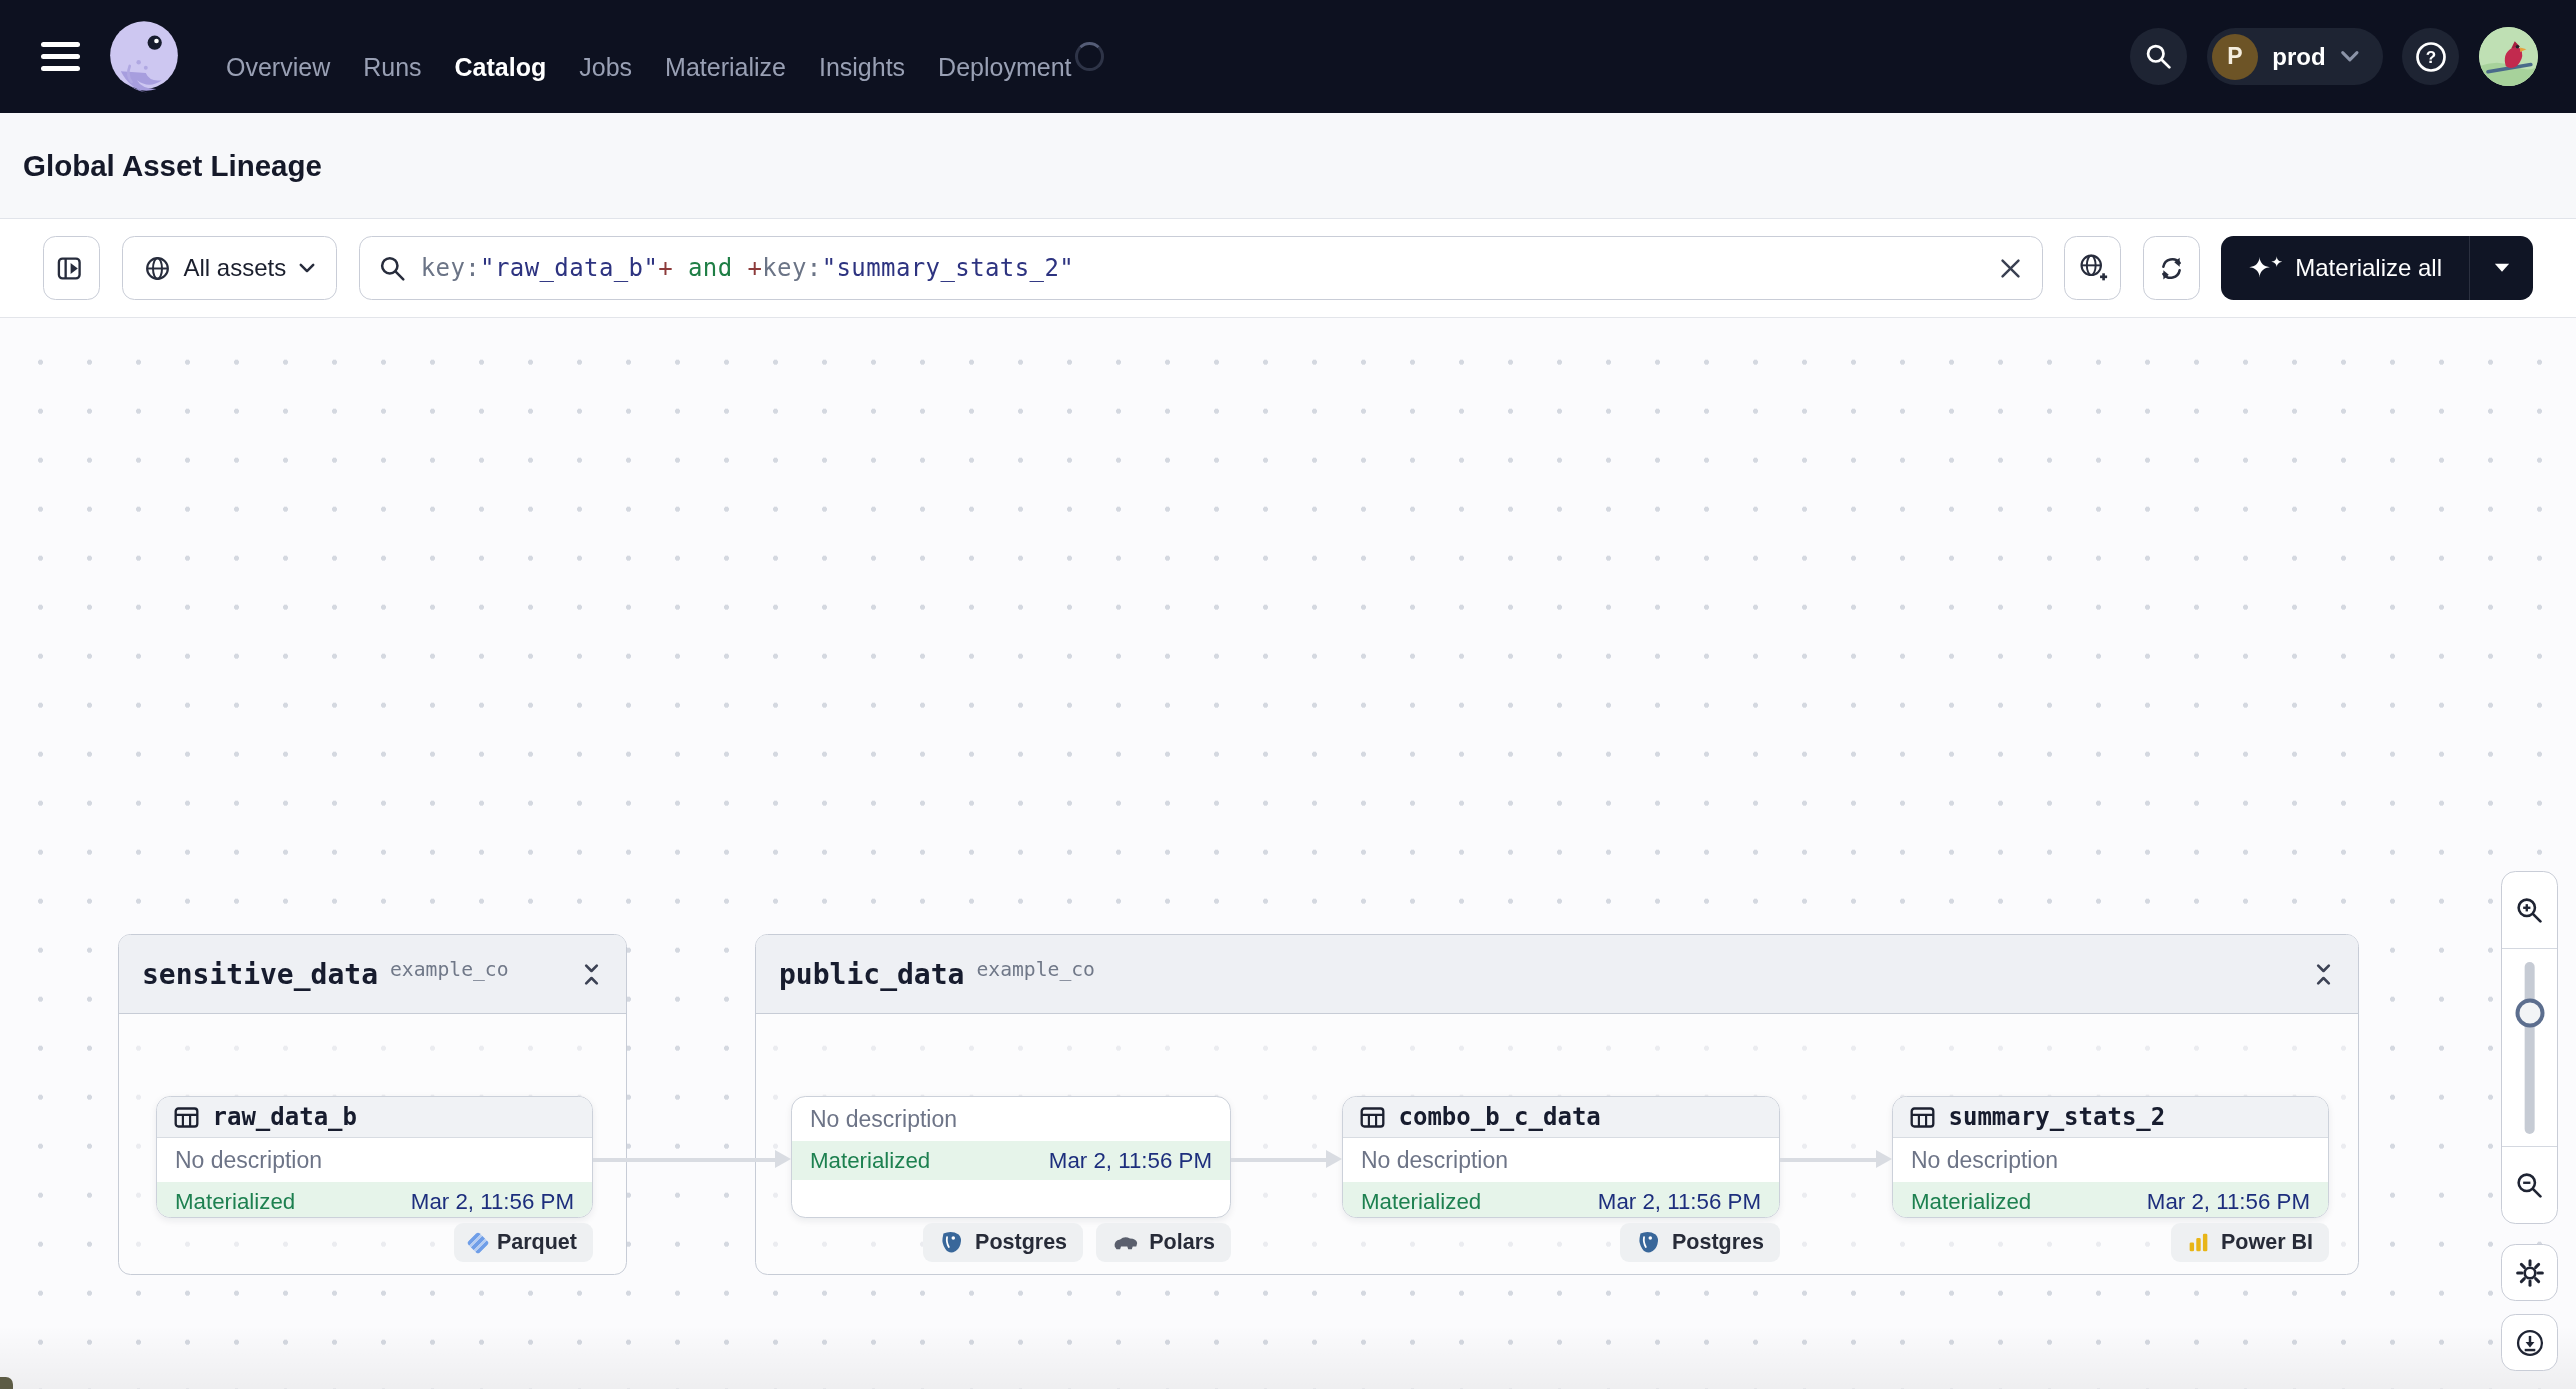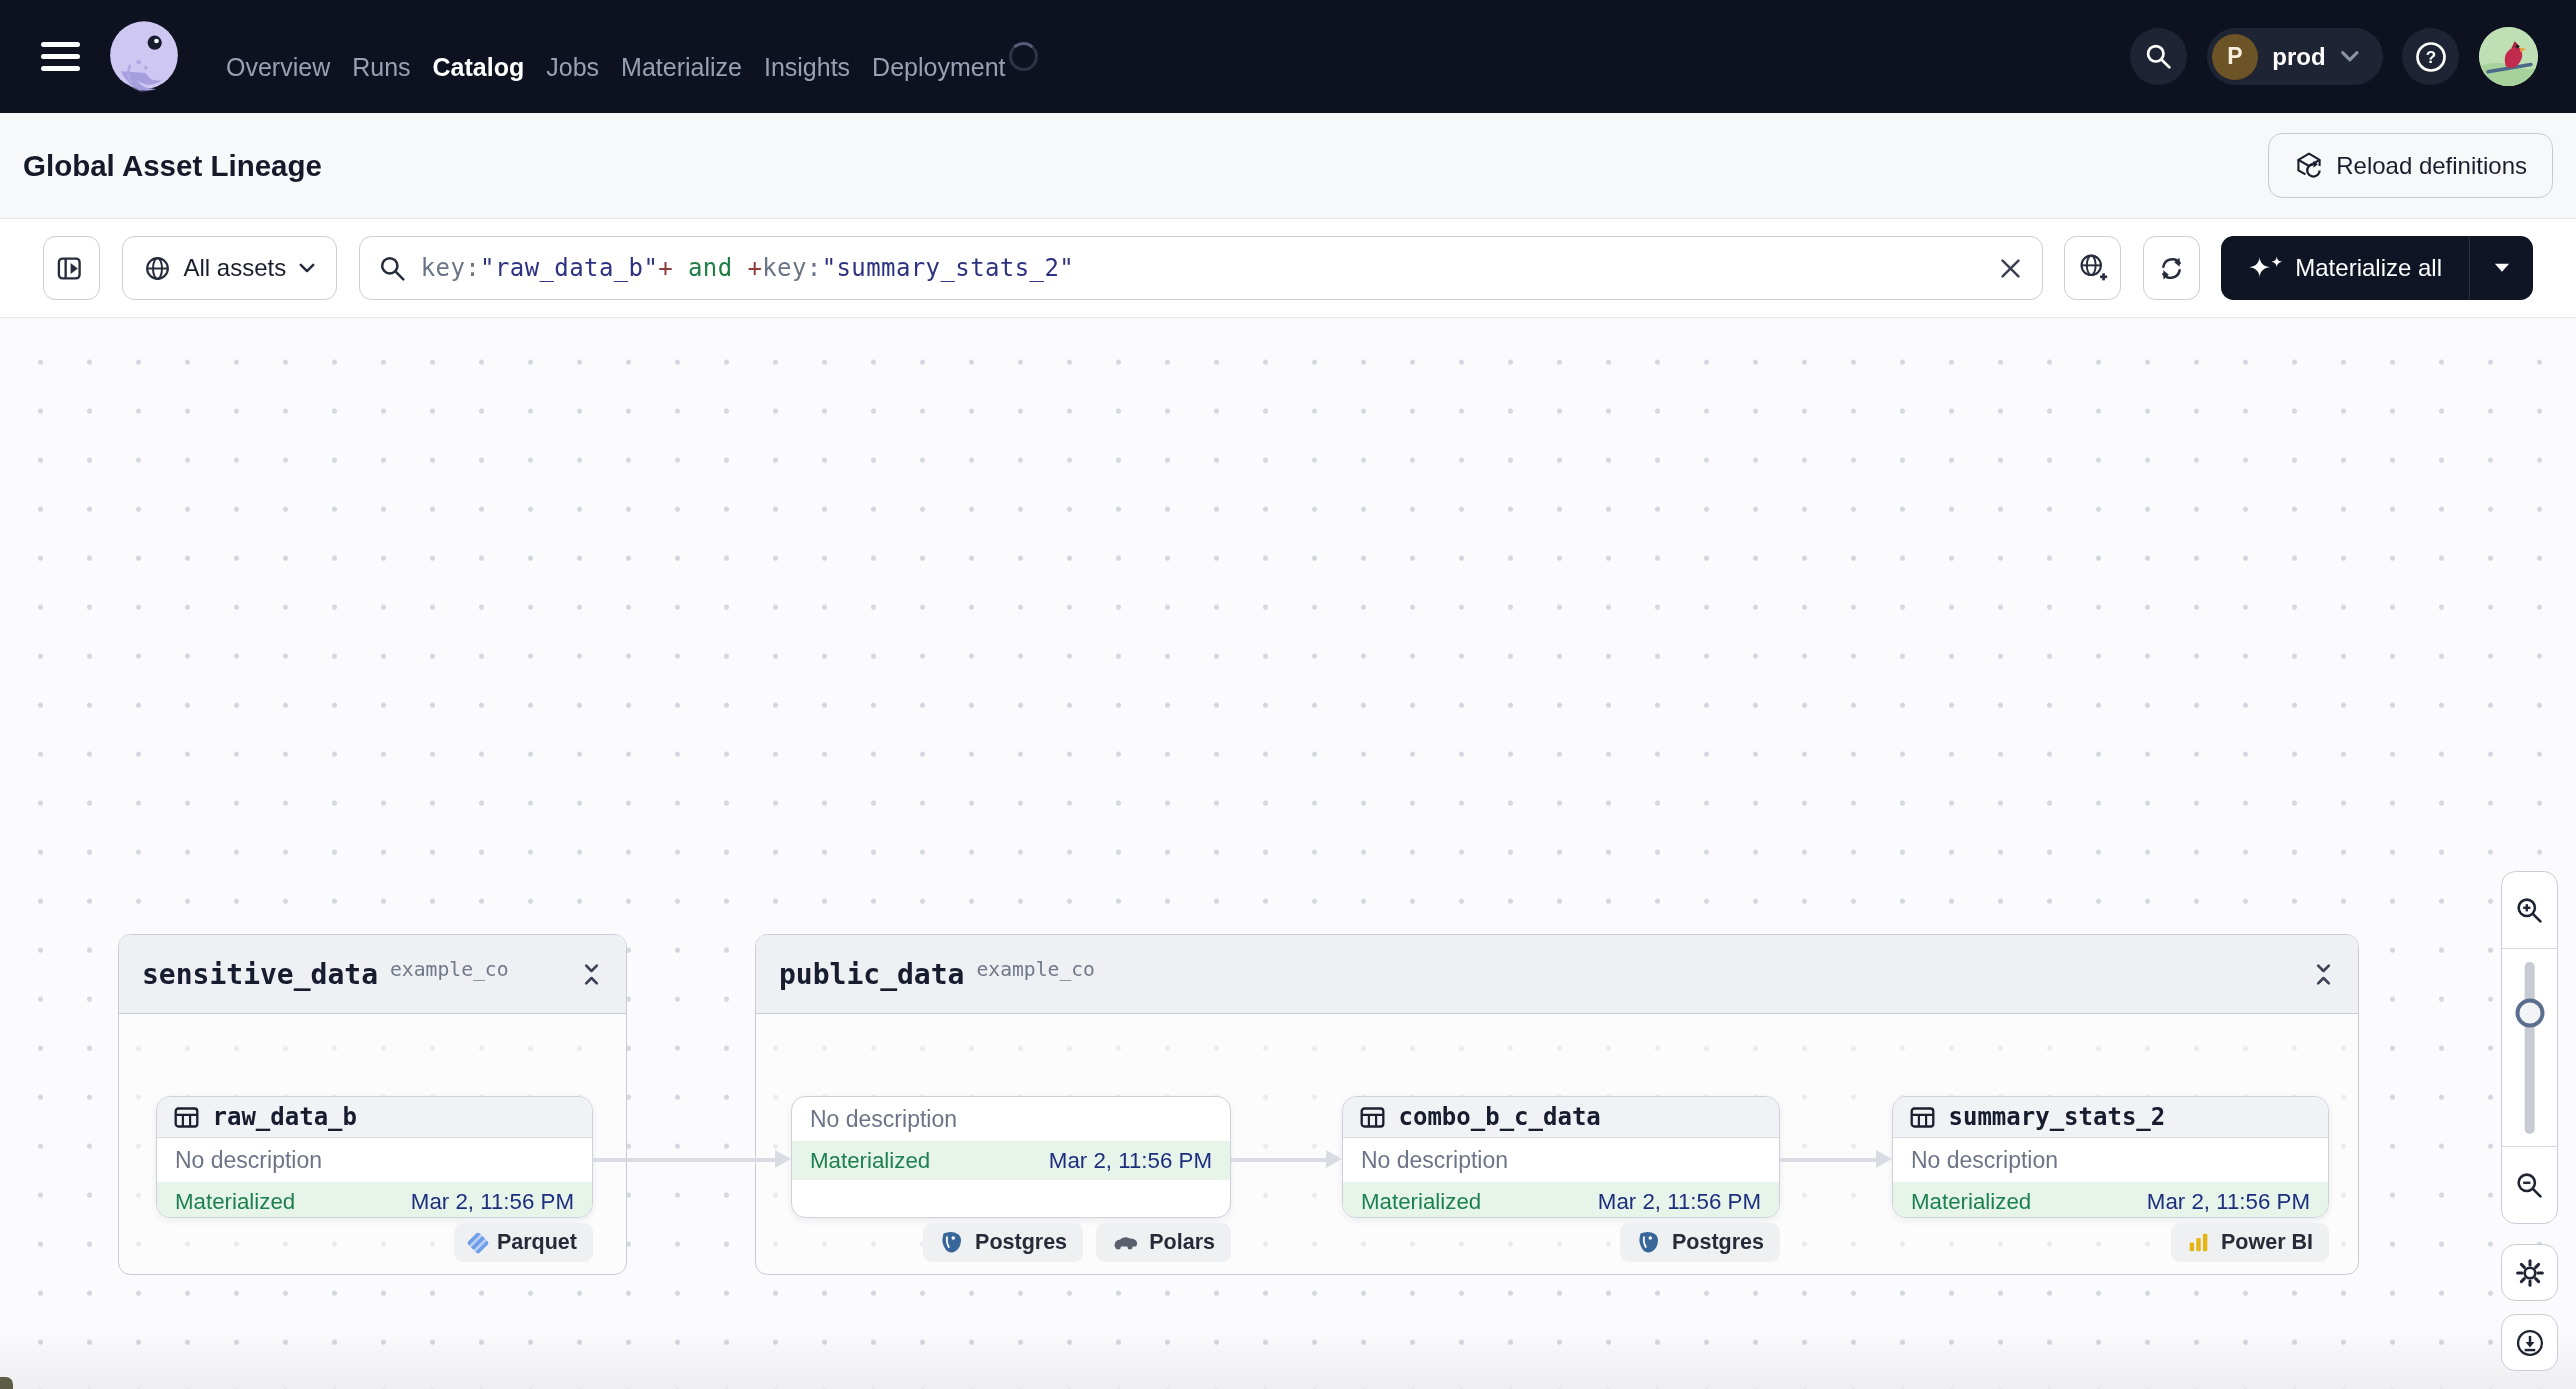--- a/index.html
+++ b/index.html
@@ -12,21 +12,21 @@
   .mono{font-family:"DejaVu Sans Mono","Liberation Mono",monospace;}
 
   
   .topbar{
     position:absolute;left:0;top:0;width:2576px;height:113px;
     background:var(--topbar-bg,#0d1120);display:flex;align-items:center;
   }
   .hamburger{width:39px;height:29px;margin-left:41px;display:flex;flex-direction:column;justify-content:space-between;cursor:pointer;}
   .hamburger span{display:block;height:5.4px;border-radius:2.7px;background:#fff;}
   .logo{width:82px;height:82px;margin-left:23px;}
-  .nav{display:flex;align-items:flex-start;gap:22px;margin-left:41px;margin-top:21px;}
+  .nav{display:flex;align-items:flex-start;gap:33px;margin-left:41px;margin-top:21px;}
   .nav-item{font-size:25px;font-weight:500;color:#99a0b4;cursor:pointer;white-space:nowrap;}
   .nav-item.active{color:#ffffff;font-weight:700;}
   .spinner{width:23px;height:23px;border:3.6px solid #2e3447;border-top-color:#555d77;border-radius:50%;margin-left:3.6px;}
   .top-right{margin-left:auto;display:flex;align-items:center;gap:19.7px;padding-right:38px;}
   .circle-btn{width:57px;height:57px;border-radius:50%;background:#1e2433;display:flex;align-items:center;justify-content:center;cursor:pointer;}
   .prod-pill{height:57px;border-radius:29px;background:#1e2433;display:flex;align-items:center;gap:14.3px;padding:0 23px 0 5.4px;cursor:pointer;}
   .prod-avatar{width:46px;height:46px;border-radius:50%;background:#6d5426;color:#f5eede;font-size:23px;font-weight:700;display:flex;align-items:center;justify-content:center;}
   .prod-label{color:#fff;font-size:24px;font-weight:600;}
   .user-avatar{width:59px;height:59px;border-radius:50%;overflow:hidden;background:#b9dcae;cursor:pointer;}
 
@@ -190,30 +190,20 @@
         <path d="M36 24 L40 16 L46 22 Z" fill="#a81f3f"></path>
         <circle cx="43" cy="22" r="2" fill="#22222a"></circle>
         <path d="M46 23 L53 25 L46 28 Z" fill="#e8a13a"></path>
       </svg>
     </div>
   </div>
 </div>
 
 <div class="page-header">
   <div class="page-title">Global Asset Lineage</div>
-  <div class="reload-btn">
-    <svg width="30" height="30" viewBox="0 0 34 34">
-      <polygon points="17,3 29,10 17,17 5,10" fill="none" stroke="#1a1e2c" stroke-width="2.4" stroke-linejoin="round"></polygon>
-      <polyline points="5,10 5,22 13,26.5" fill="none" stroke="#1a1e2c" stroke-width="2.4" stroke-linejoin="round"></polyline>
-      <polyline points="29,10 29,17" fill="none" stroke="#1a1e2c" stroke-width="2.4"></polyline>
-      <path d="M29 22 a7 7 0 1 1 -7 -7" fill="none" stroke="#1a1e2c" stroke-width="2.6"></path>
-      <polygon points="22,11 22,19 27,15" fill="#1a1e2c"></polygon>
-    </svg>
-    <span>Reload definitions</span>
-  </div>
 </div>
 
 <div class="toolbar">
   <div class="tool-btn">
     <svg width="29" height="27" viewBox="0 0 32 30">
       <rect x="2" y="4" width="23" height="22" rx="4" fill="none" stroke="#272c3c" stroke-width="2.6"></rect>
       <line x1="9.5" y1="4" x2="9.5" y2="26" stroke="#272c3c" stroke-width="2.6"></line>
       <polygon points="15,9 15,21 23,15" fill="#272c3c"></polygon>
     </svg>
   </div>

